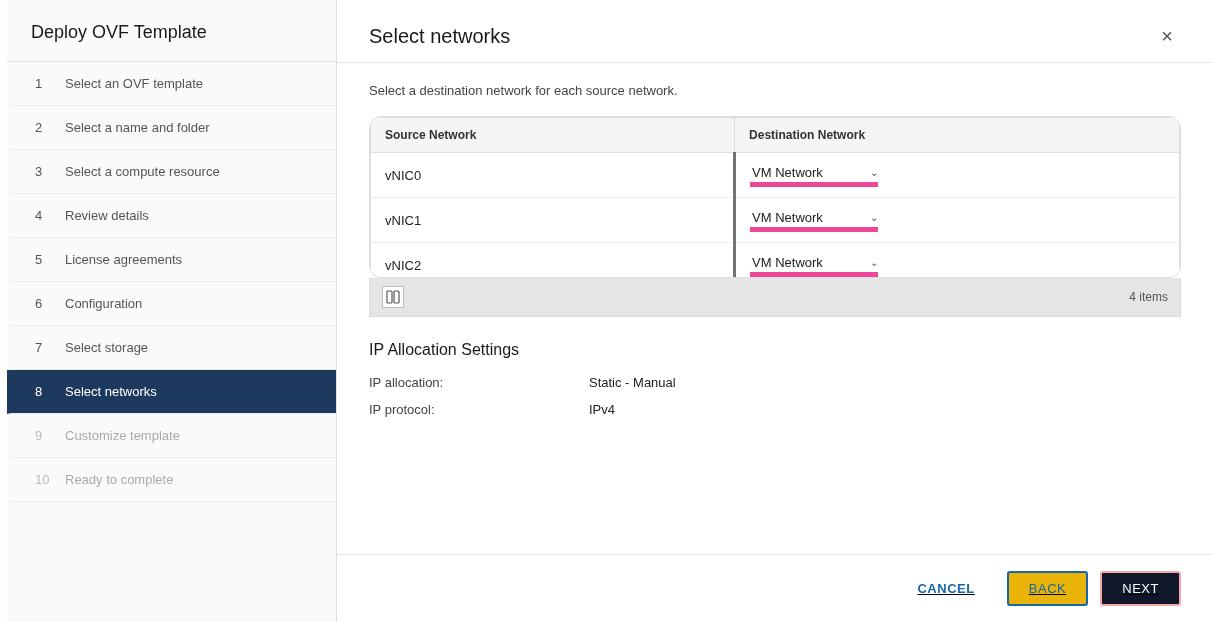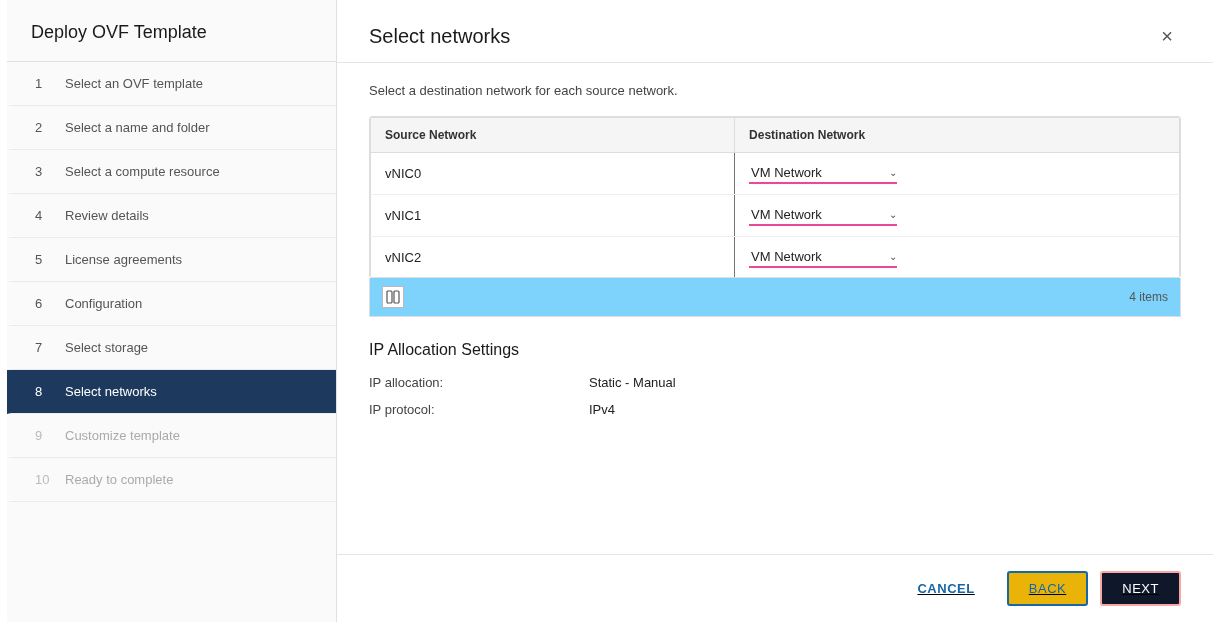--- a/index.html
+++ b/index.html
@@ -134,37 +134,37 @@
       width: 45%;
       border-right: 1px solid #ddd;
     }
     .network-table td {
       padding: 10px 14px;
       font-size: 13px;
       color: #222;
       border-bottom: 1px solid #eee;
     }
     .network-table td:first-child {
-      border-right: 1px solid #737373;
+      border-right: 3px solid #737373;
     }
     .network-table tr:last-child td {
       border-bottom: none;
     }
     .network-table-wrapper {
       border: 1px solid #ddd;
-      border-radius: 3px;
+      border-radius: 12px;
       overflow: hidden;
       margin-bottom: 0;
     }
     .table-footer {
       display: flex;
       align-items: center;
       justify-content: space-between;
       padding: 8px 12px;
-      background: #7dd3fc;
+      background: #e5e5e5;
       border: 1px solid #ddd;
       border-top: none;
       margin-bottom: 24px;
     }
     .table-footer-icons {
       display: flex;
       gap: 4px;
     }
     .col-icon {
       display: inline-flex;
@@ -178,22 +178,22 @@
       font-size: 10px;
       color: #555;
     }
     .items-count {
       font-size: 12px;
       color: #555;
     }
     .select-wrapper {
       display: inline-flex;
       align-items: center;
-      border-bottom: 2px solid #ec4899;
-      gap: 20px;
+      border-bottom: 5px solid #ec4899;
+      gap: 0;
     }
     .select-wrapper select {
       border: none;
       background: transparent;
       font-size: 13px;
       color: #222;
       padding: 2px 2px;
       cursor: pointer;
       outline: none;
       min-width: 120px;

